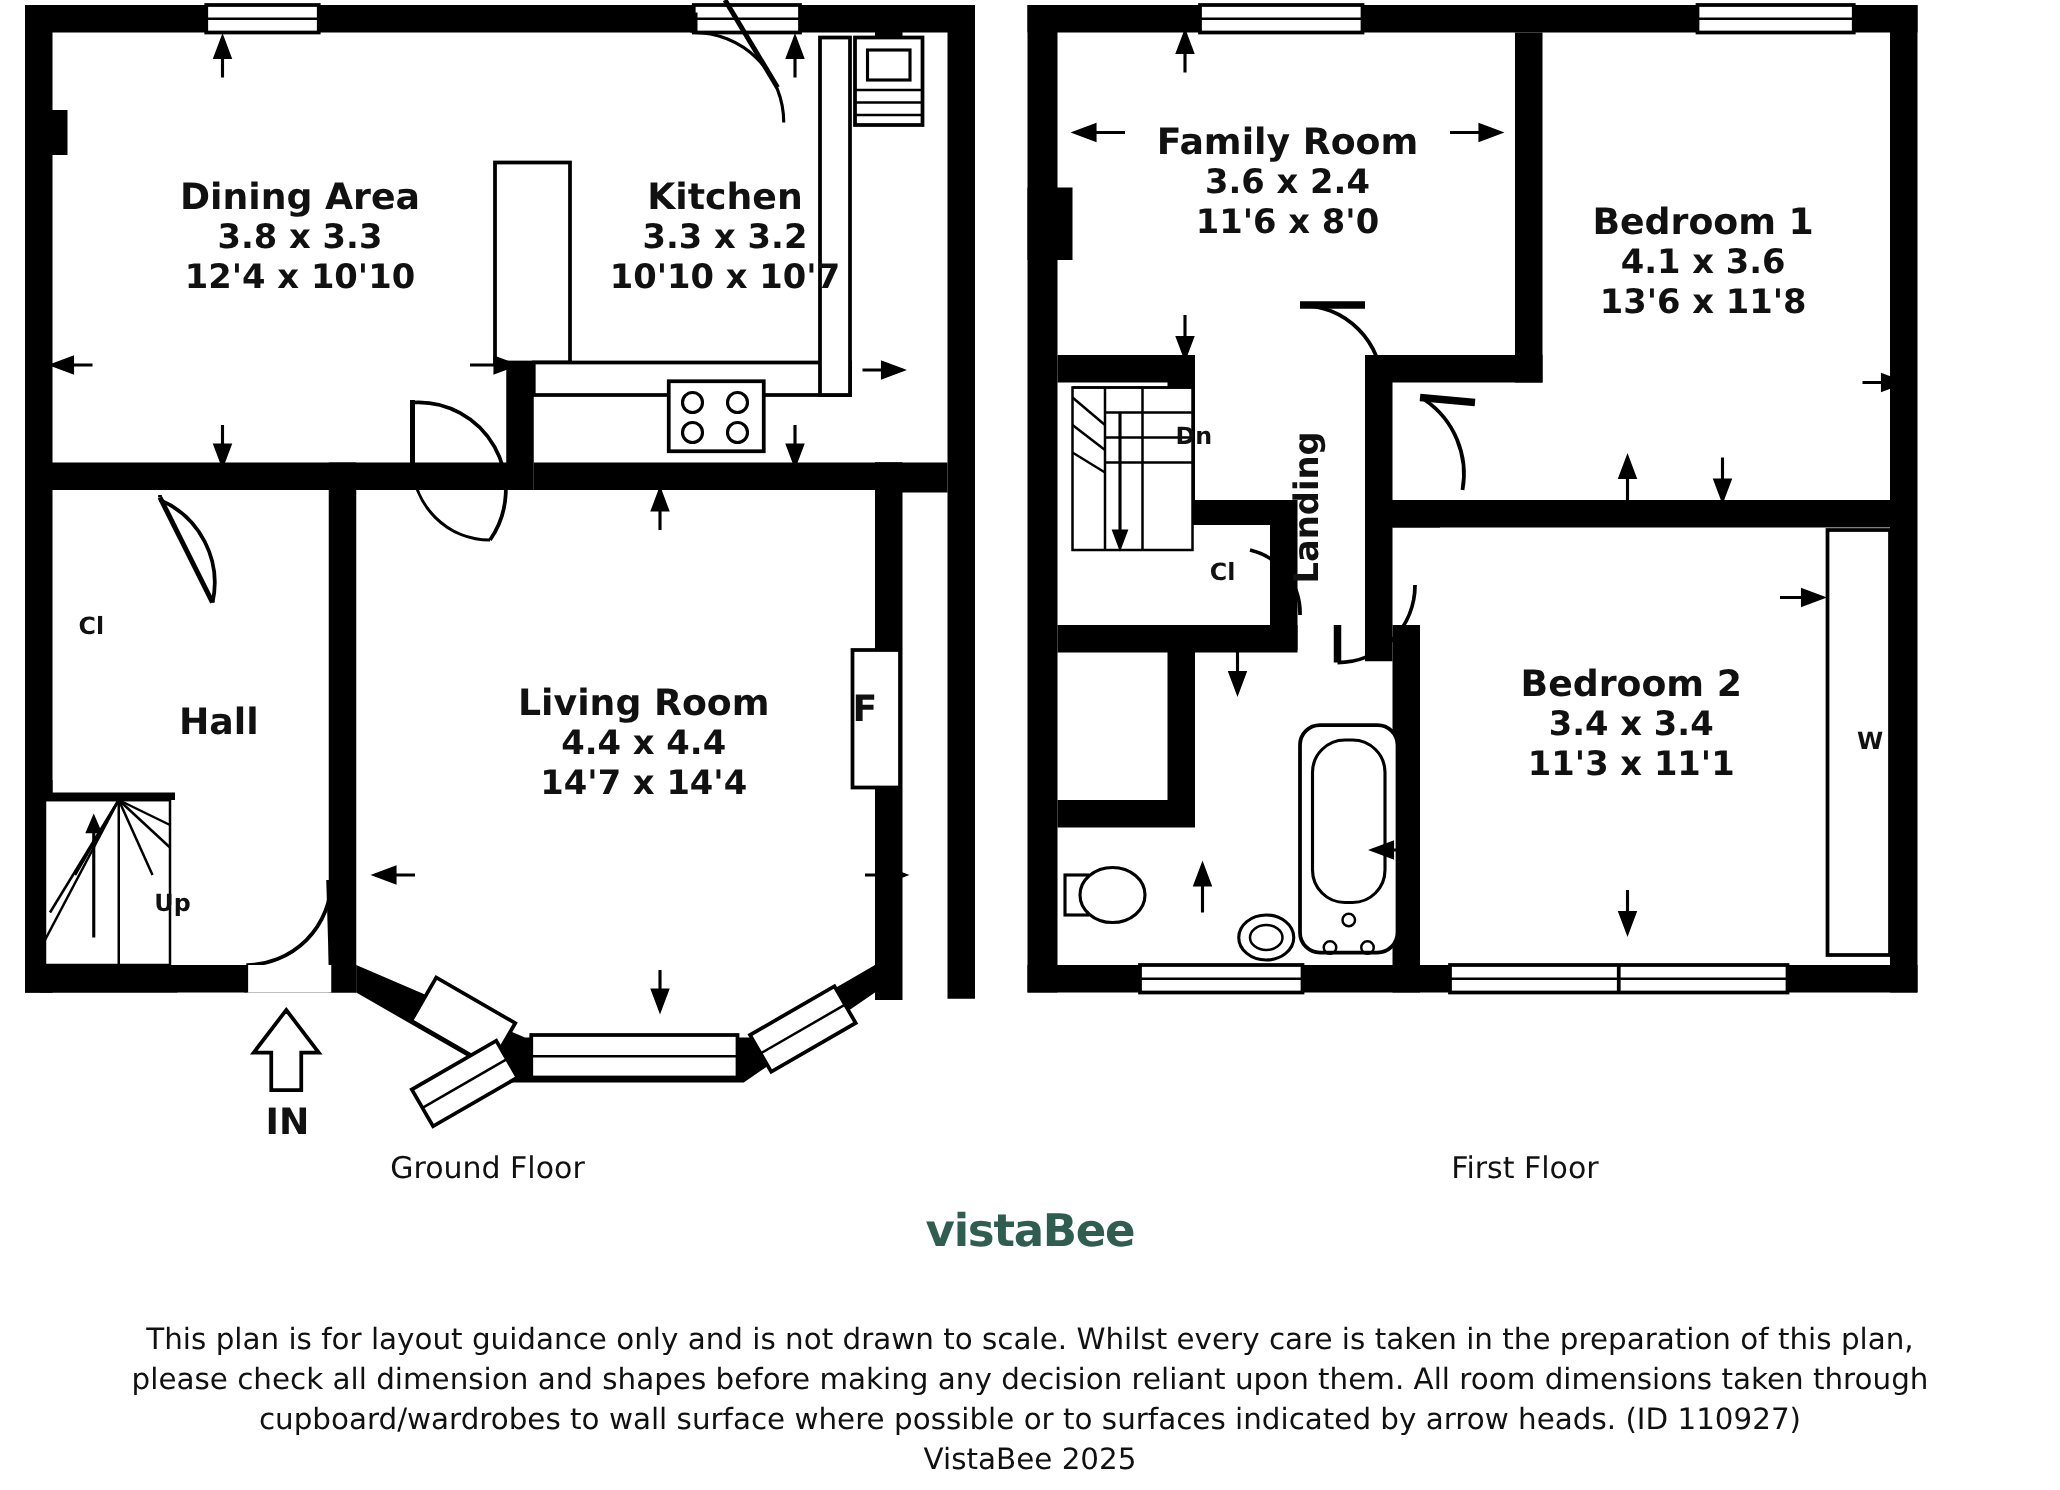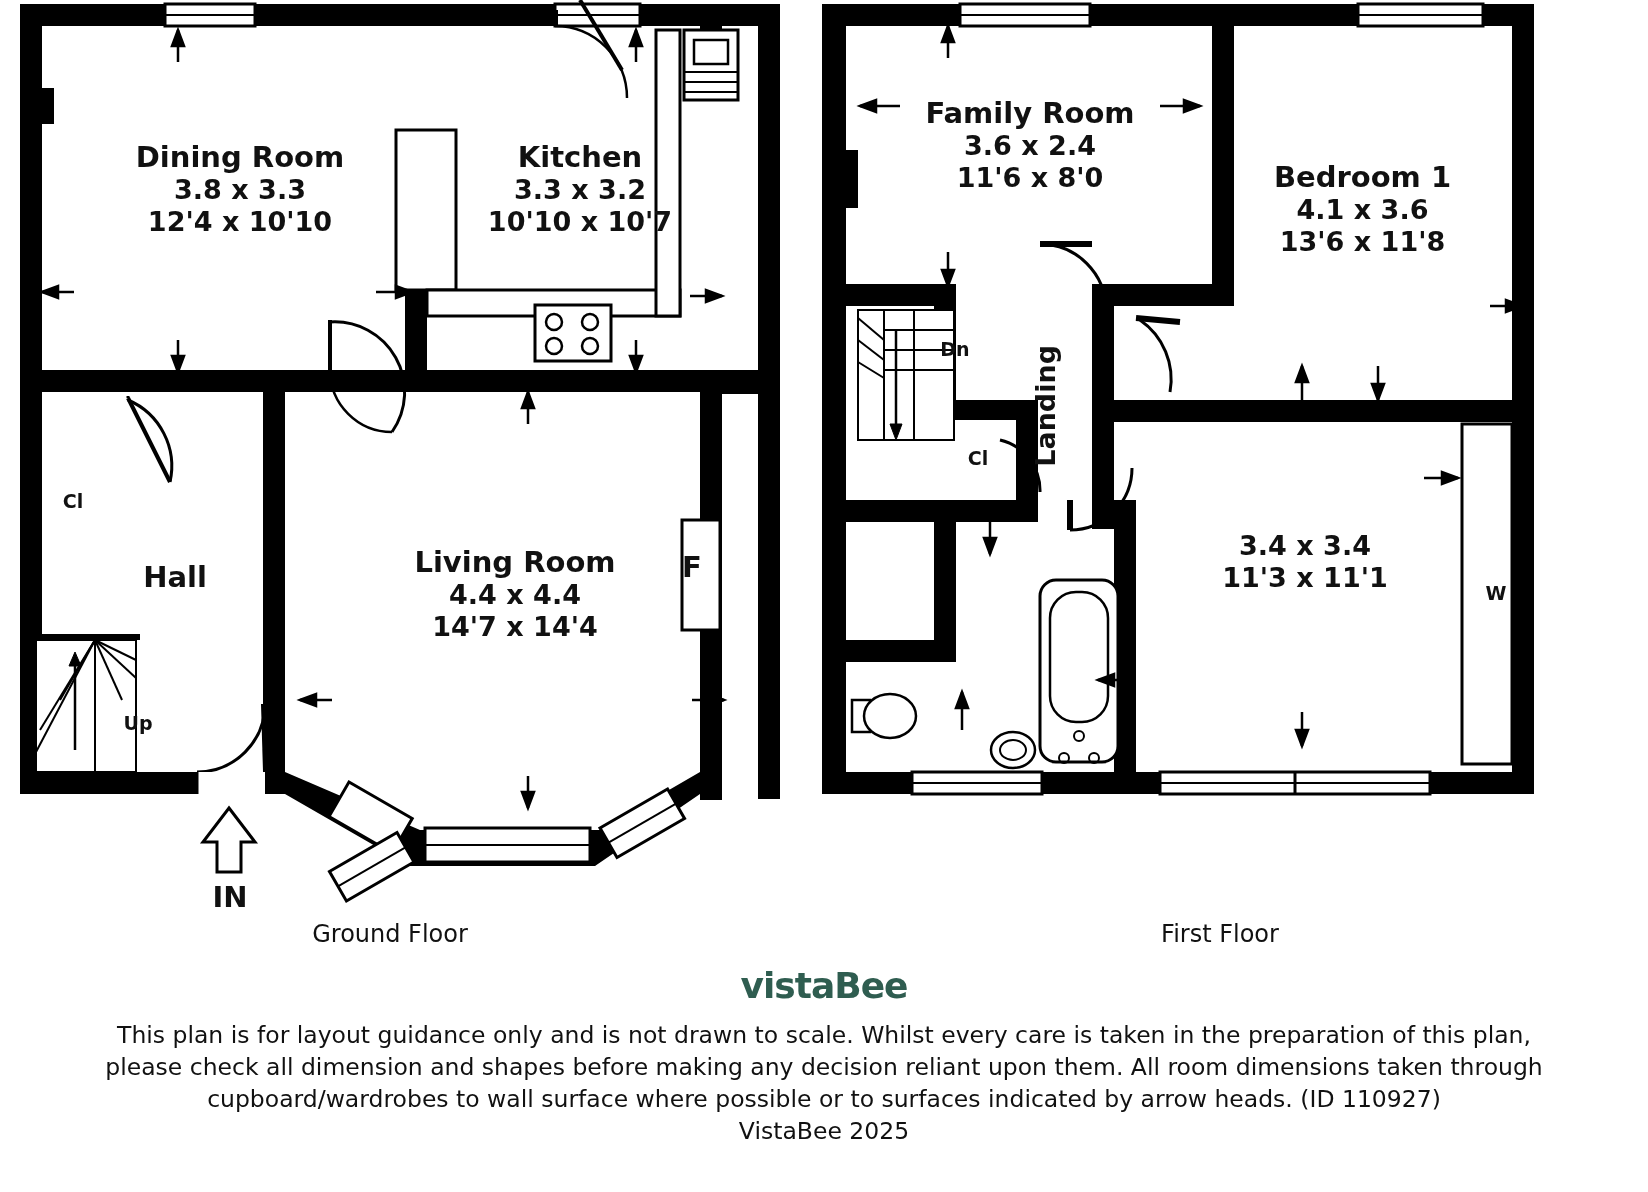--- a/index.html
+++ b/index.html
@@ -3,21 +3,21 @@
 <meta charset="utf-8">
 <style>
   html,body{margin:0;padding:0;background:#ffffff;}
   body{width:1648px;height:1192px;position:relative;font-family:"DejaVu Sans",sans-serif;color:#111;overflow:hidden;}
   .stage{position:absolute;left:0;top:0;width:1648px;height:1192px;}
   .label{position:absolute;text-align:center;line-height:1.18;font-weight:700;white-space:nowrap;}
   .rname{font-size:29px;}
   .rdim{font-size:27px;}
   .small{font-size:19px;font-weight:700;}
   .floorname{position:absolute;font-size:24px;font-weight:400;text-align:center;white-space:nowrap;}
-  .disclaimer{position:absolute;left:0;width:1648px;text-align:center;font-size:23.5px;line-height:1.32;font-weight:400;color:#111;}
+  .disclaimer{position:absolute;left:0;width:1648px;text-align:center;font-size:23.5px;line-height:1.32;font-weight:400;color:#111;margin-top:36px;}
   .brand{position:absolute;text-align:center;width:1648px;font-size:36px;font-weight:700;letter-spacing:-1px;}
   .brand span.v{color:#2f5d50;}
   .brand span.b{color:#2f5d50;}
   svg{position:absolute;left:0;top:0;overflow:visible;}
   .vert{writing-mode:vertical-rl;transform:rotate(180deg);}
 </style>
 </head>
 <body>
 
 <div class="stage">
@@ -137,21 +137,21 @@
           <polygon points="724,700 708,694 708,706" fill="#000"></polygon>
       <line x1="528" y1="776" x2="528" y2="808"></line>
           <polygon points="528,808 522,792 534,792" fill="#000"></polygon>
     </g>
 
     <polygon points="229,808 255,842 241,842 241,872 217,872 217,842 203,842" fill="#fff" stroke="#000" stroke-width="3"></polygon>
   </g>
 </svg>
 
 <div class="label rname" style="left:60px;top:140px;width:360px;">
-  <div>Dining Room</div>
+  <div>Dining Area</div>
   <div class="rdim">3.8 x 3.3</div>
   <div class="rdim">12'4 x 10'10</div>
 </div>
 
 <div class="label rname" style="left:440px;top:140px;width:280px;">
   <div>Kitchen</div>
   <div class="rdim">3.3 x 3.2</div>
   <div class="rdim">10'10 x 10'7</div>
 </div>
 
@@ -282,20 +282,21 @@
   <div class="rdim">11'6 x 8'0</div>
 </div>
 
 <div class="label rname" style="left:1240px;top:160px;width:245px;">
   <div>Bedroom 1</div>
   <div class="rdim">4.1 x 3.6</div>
   <div class="rdim">13'6 x 11'8</div>
 </div>
 
 <div class="label rname" style="left:1180px;top:530px;width:250px;">
+  <div>Bedroom 2</div>
   <div class="rdim">3.4 x 3.4</div>
   <div class="rdim">11'3 x 11'1</div>
 </div>
 
 
 <div class="label small" style="left:930px;top:338px;width:50px;">Dn</div>
 <div class="label small" style="left:955px;top:447px;width:46px;">Cl</div>
 <div class="label" style="left:1028px;top:345px;width:36px;font-size:27px;">
   <span class="vert">Landing</span>
 </div>

